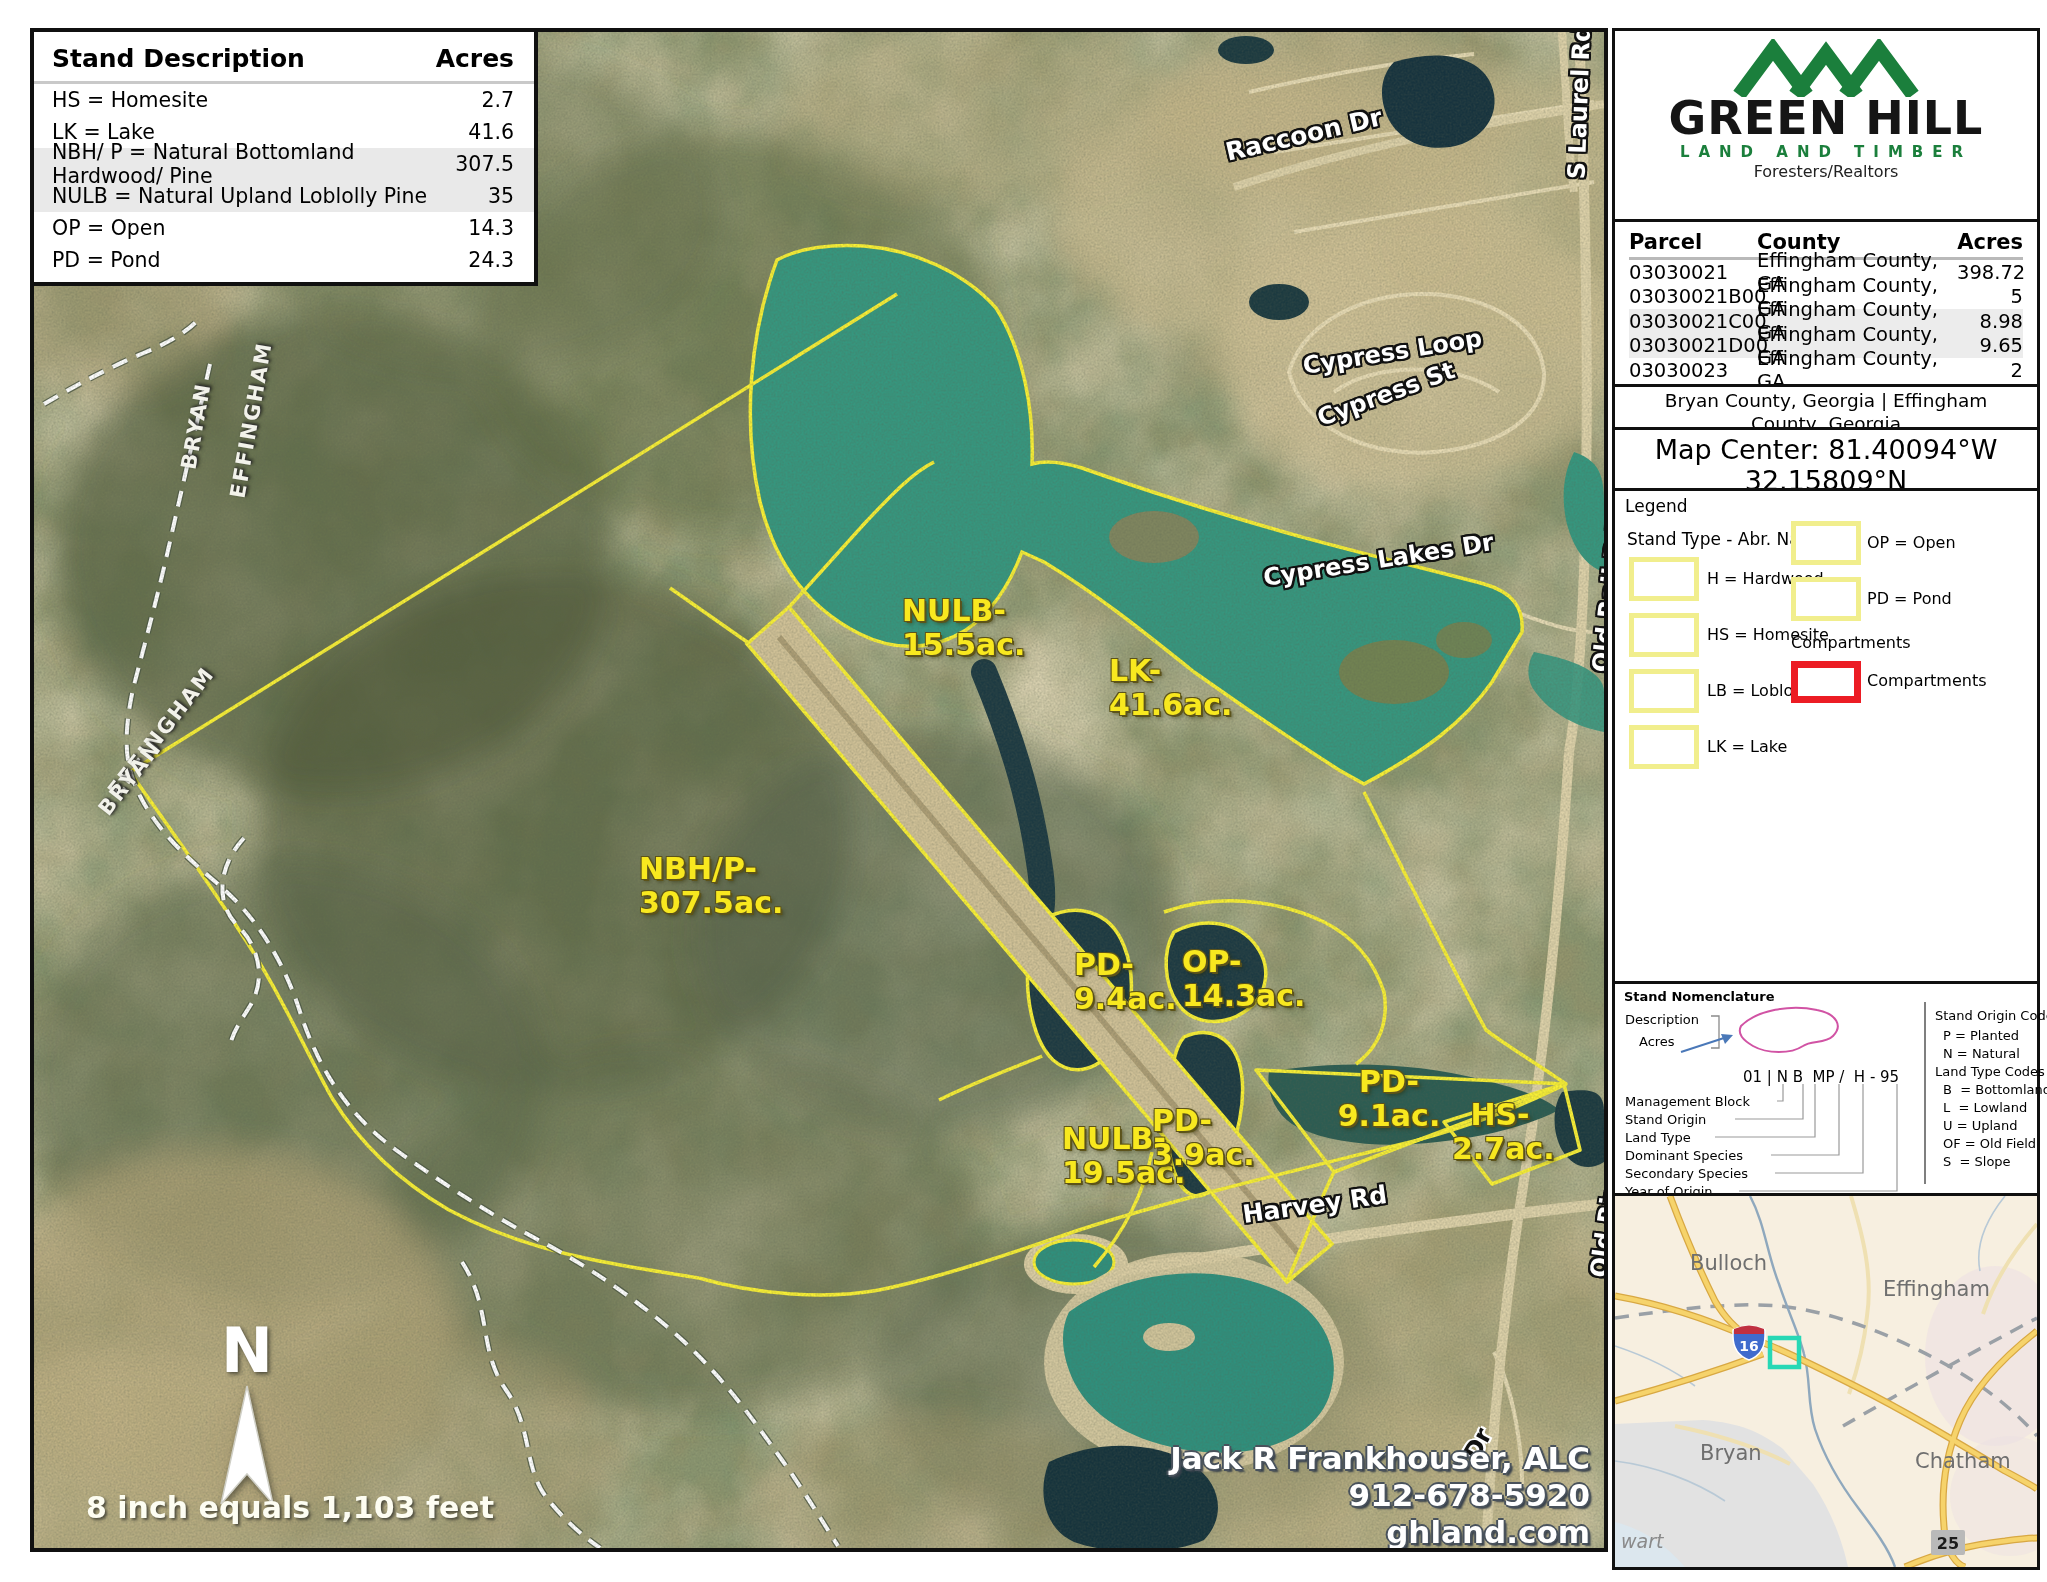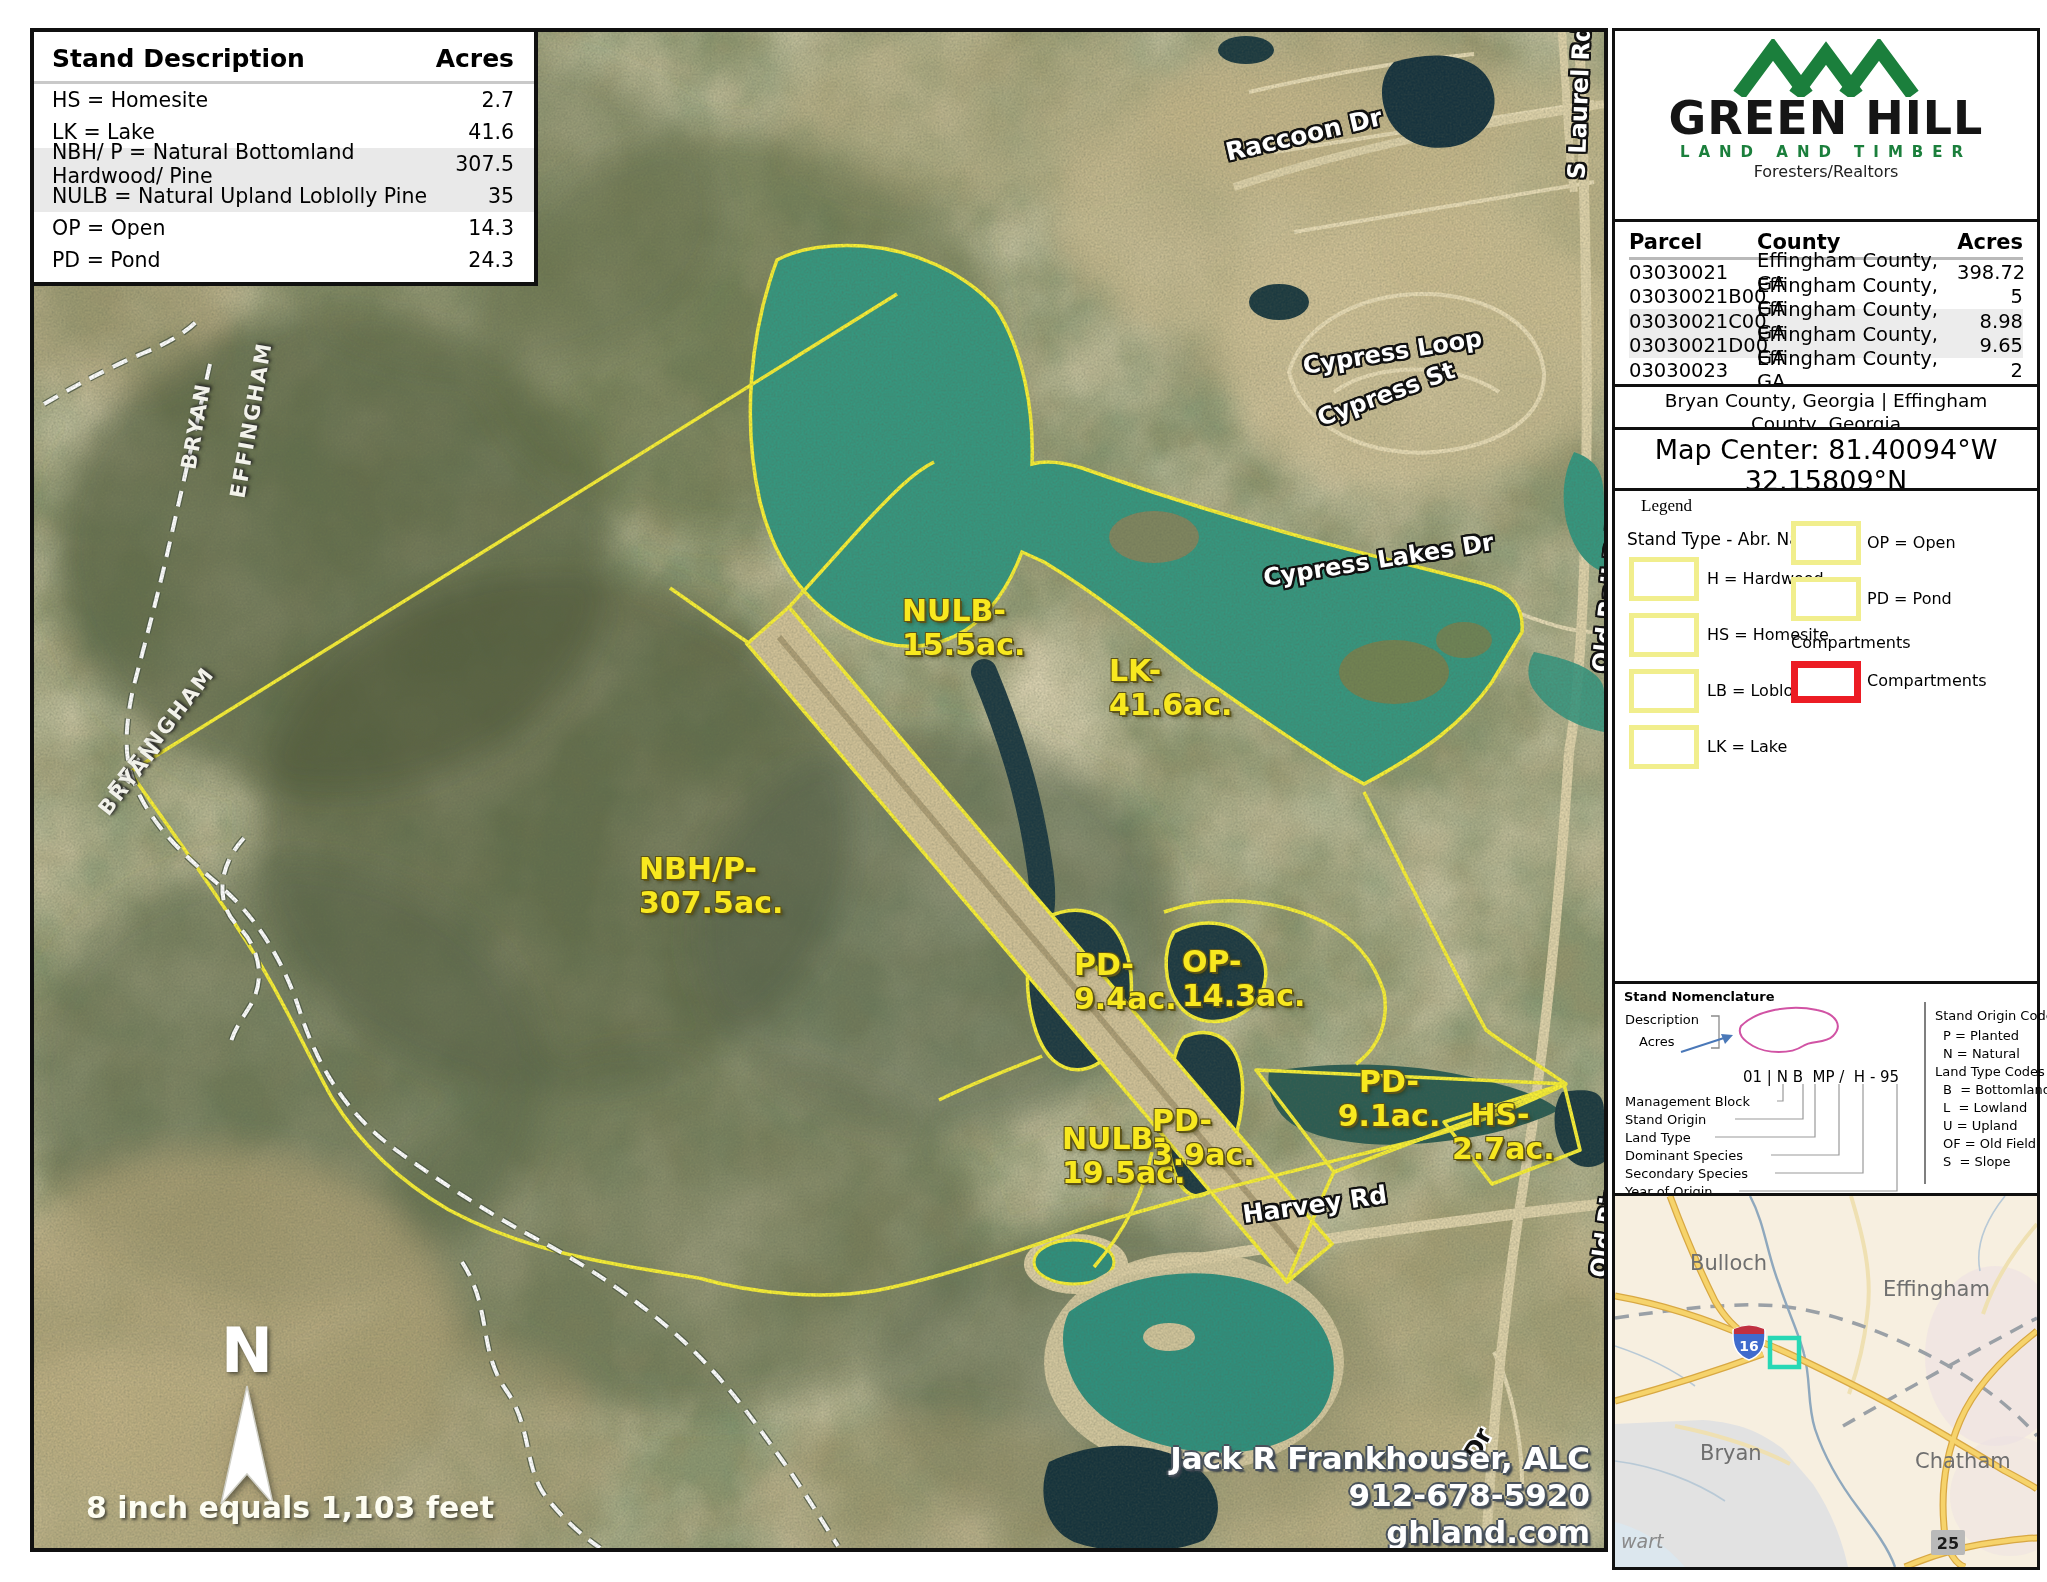--- a/index.html
+++ b/index.html
@@ -50,21 +50,21 @@
   #parcelbox .prow{display:flex;height:24.5px;align-items:center;}
   #parcelbox .prow.shade{background:#ececec;}
   .c-parcel{width:128px;}
   .c-county{flex:1;}
   .c-acres{width:66px;text-align:right;}
 
   #countiesbox{height:46px;text-align:center;font-size:18.5px;line-height:1.22;padding-top:3px;color:#000;}
   #centerbox{height:64px;text-align:center;font-size:27px;line-height:1.15;padding-top:4px;color:#000;}
 
   #legendbox{height:496px;font-size:16px;color:#000;}
-  #legendbox .lg-title{position:absolute;left:26px;top:5px;font-size:17px;font-family:Liberation Serif, serif;}
+  #legendbox .lg-title{position:absolute;left:10px;top:5px;font-size:17px;}
   #legendbox .lg-sub{position:absolute;left:12px;top:38px;font-size:17px;}
   .swatch{position:absolute;width:60px;height:34px;background:#fff;border:5px solid #f1ee8d;box-sizing:content-box;}
   .swatch.red{border:7px solid #ec1c24;width:56px;height:28px;}
   .lg-item{position:absolute;font-size:16px;}
 
   #nomenbox{height:215px;font-size:13px;color:#000;}
   #nomenbox .nm-title{position:absolute;left:9px;top:5px;font-weight:bold;font-size:13px;}
   .nm-abs{position:absolute;white-space:pre;}
 
   #insetbox{height:377px;padding:0;}

